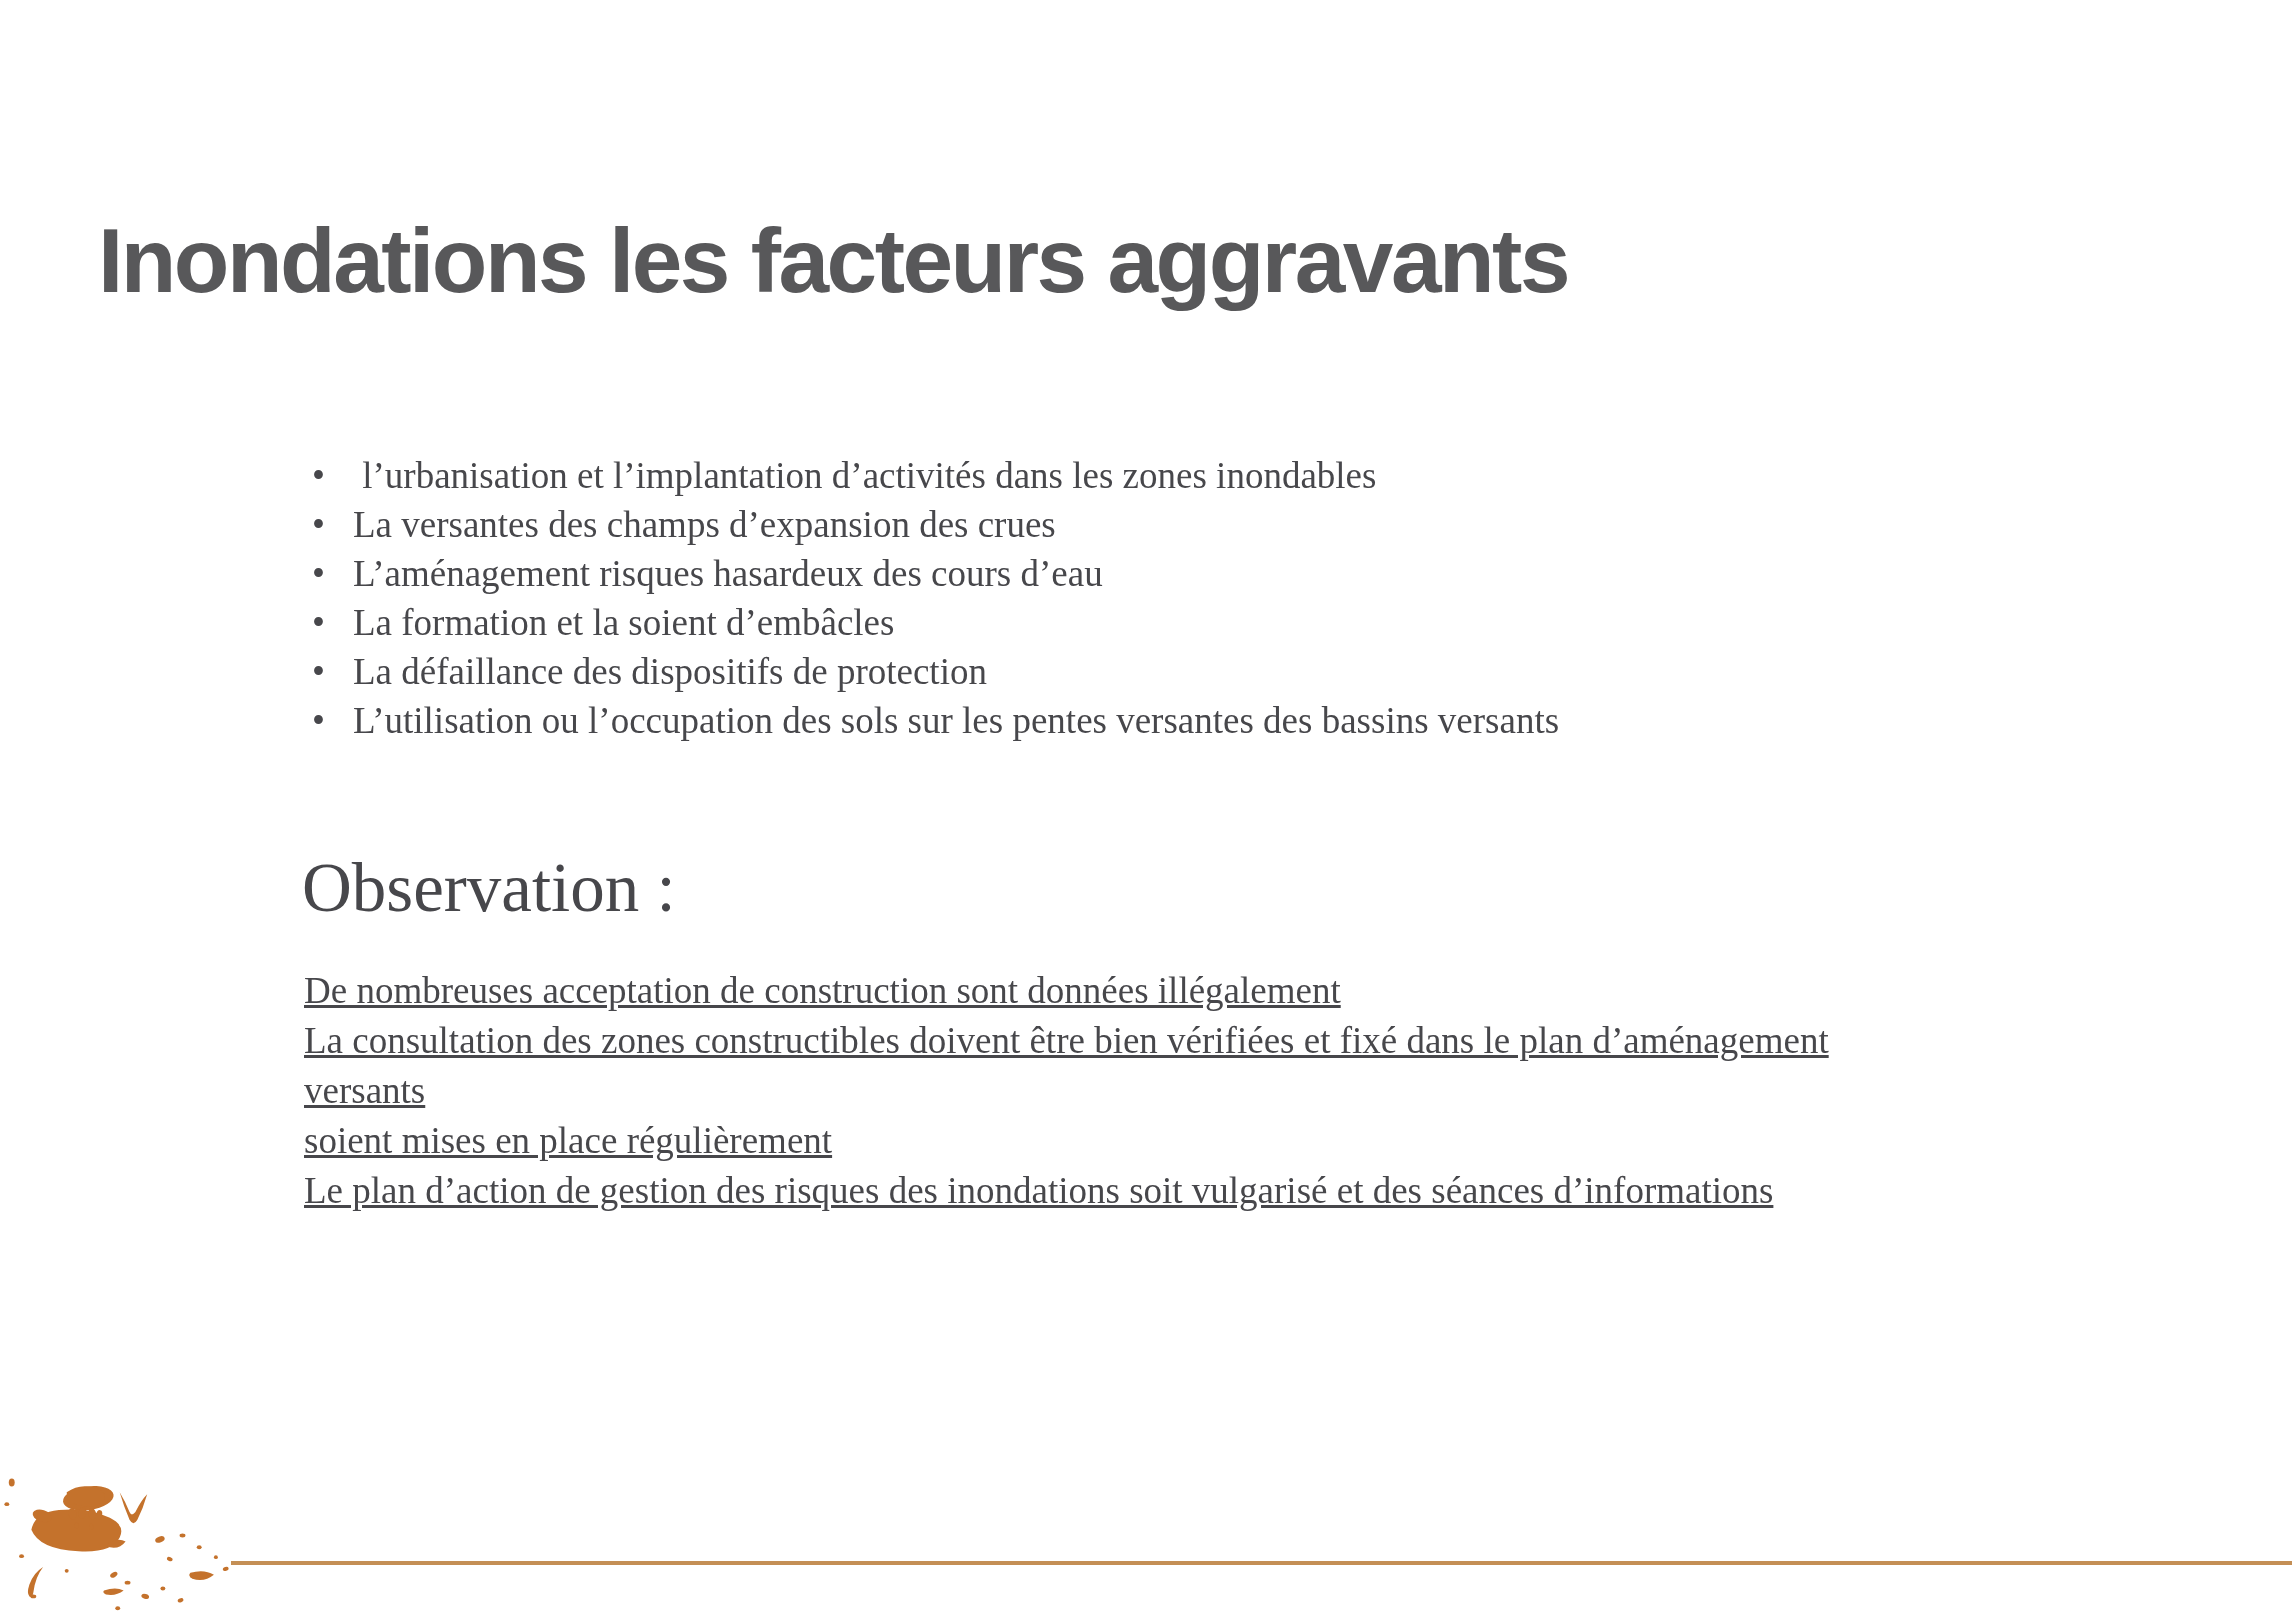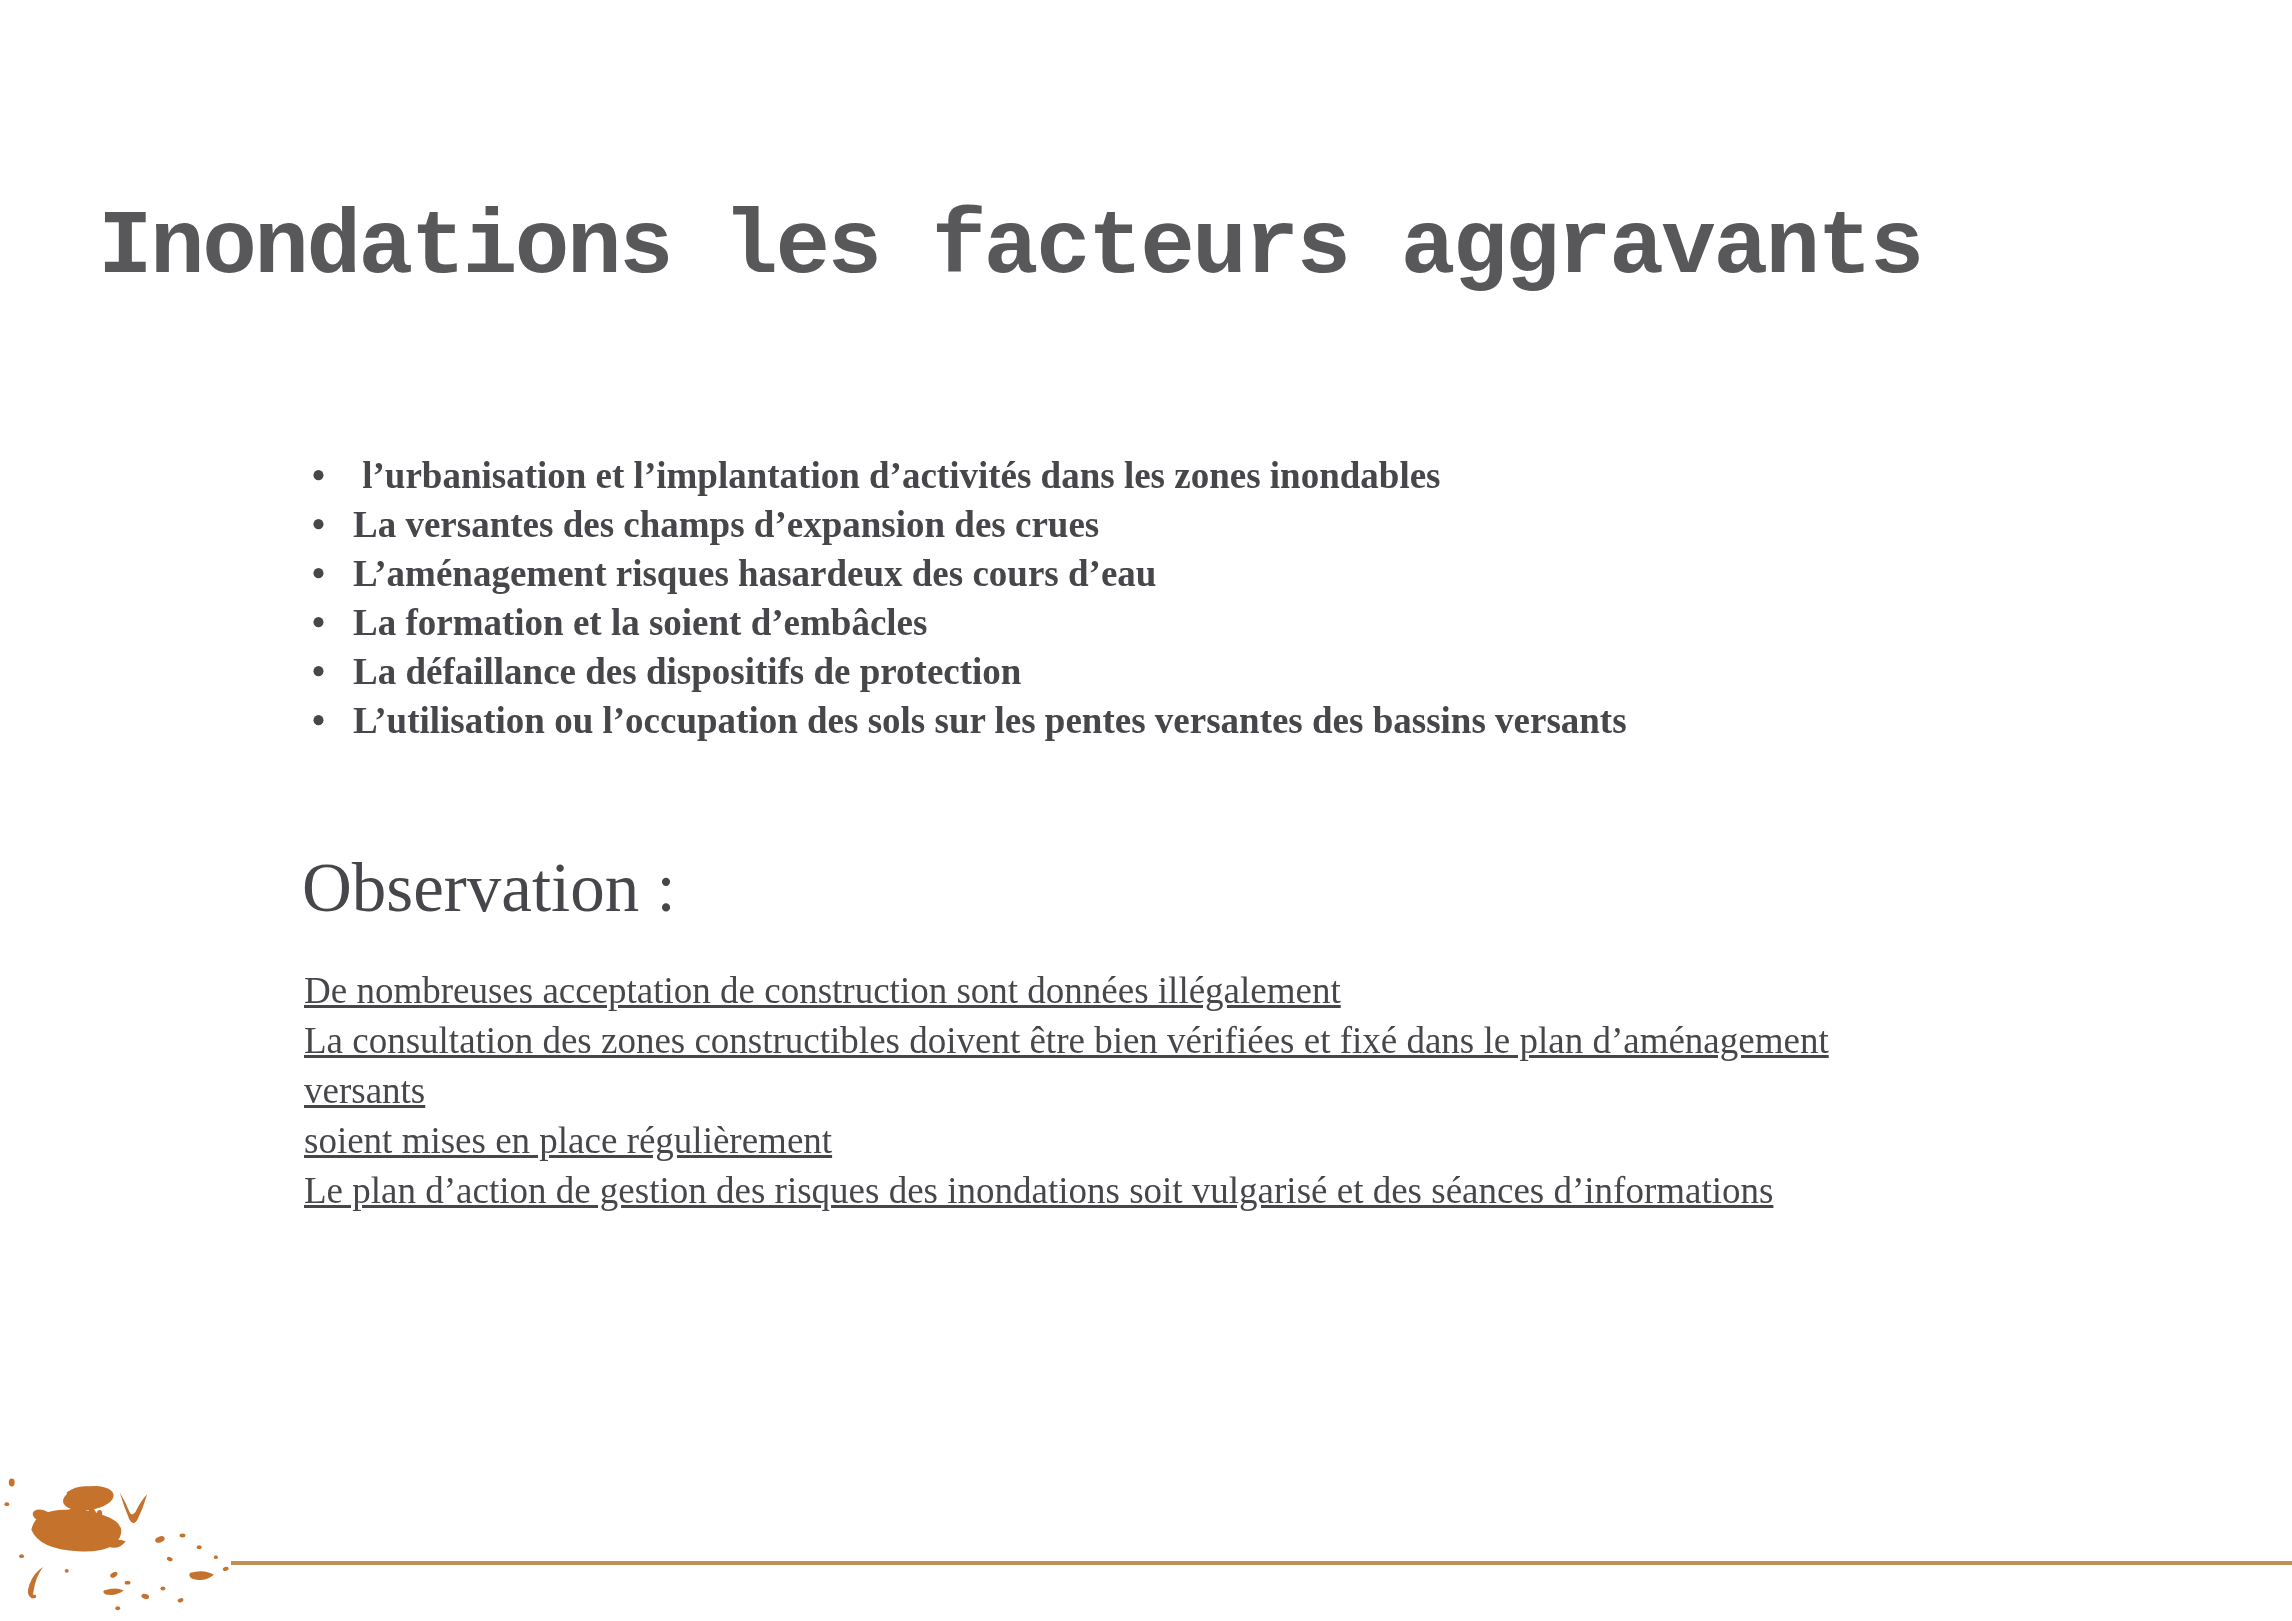--- a/index.html
+++ b/index.html
@@ -15,22 +15,22 @@
     font-family: "Liberation Serif", serif;
   }
   .slide {
     position: absolute;
     inset: 0;
     background: #ffffff;
   }
   .slide-title {
     position: absolute;
     left: 98px;
-    top: 137px;
-    font-family: Liberation Mono, monospace;
+    top: 150px;
+    font-family: Liberation Sans, sans-serif;
     font-weight: bold;
     font-size: 91px;
     letter-spacing: -2.5px;
     line-height: 1.1;
     color: var(--title_text, #58585a);
     white-space: nowrap;
   }
   .factors-list {
     position: absolute;
     left: 312px;
@@ -38,21 +38,20 @@
     margin: 0;
     padding: 0;
     list-style: none;
     font-size: 37px;
     line-height: 49px;
     color: var(--body_text, #47474b);
   }
   .factors-list li {
     display: flex;
     white-space: nowrap;
-    font-weight: bold;
   }
   .bullet {
     flex: none;
     width: 41px;
   }
   .bullet::before {
     content: "\2022";
   }
   .observation-heading {
     position: absolute;

